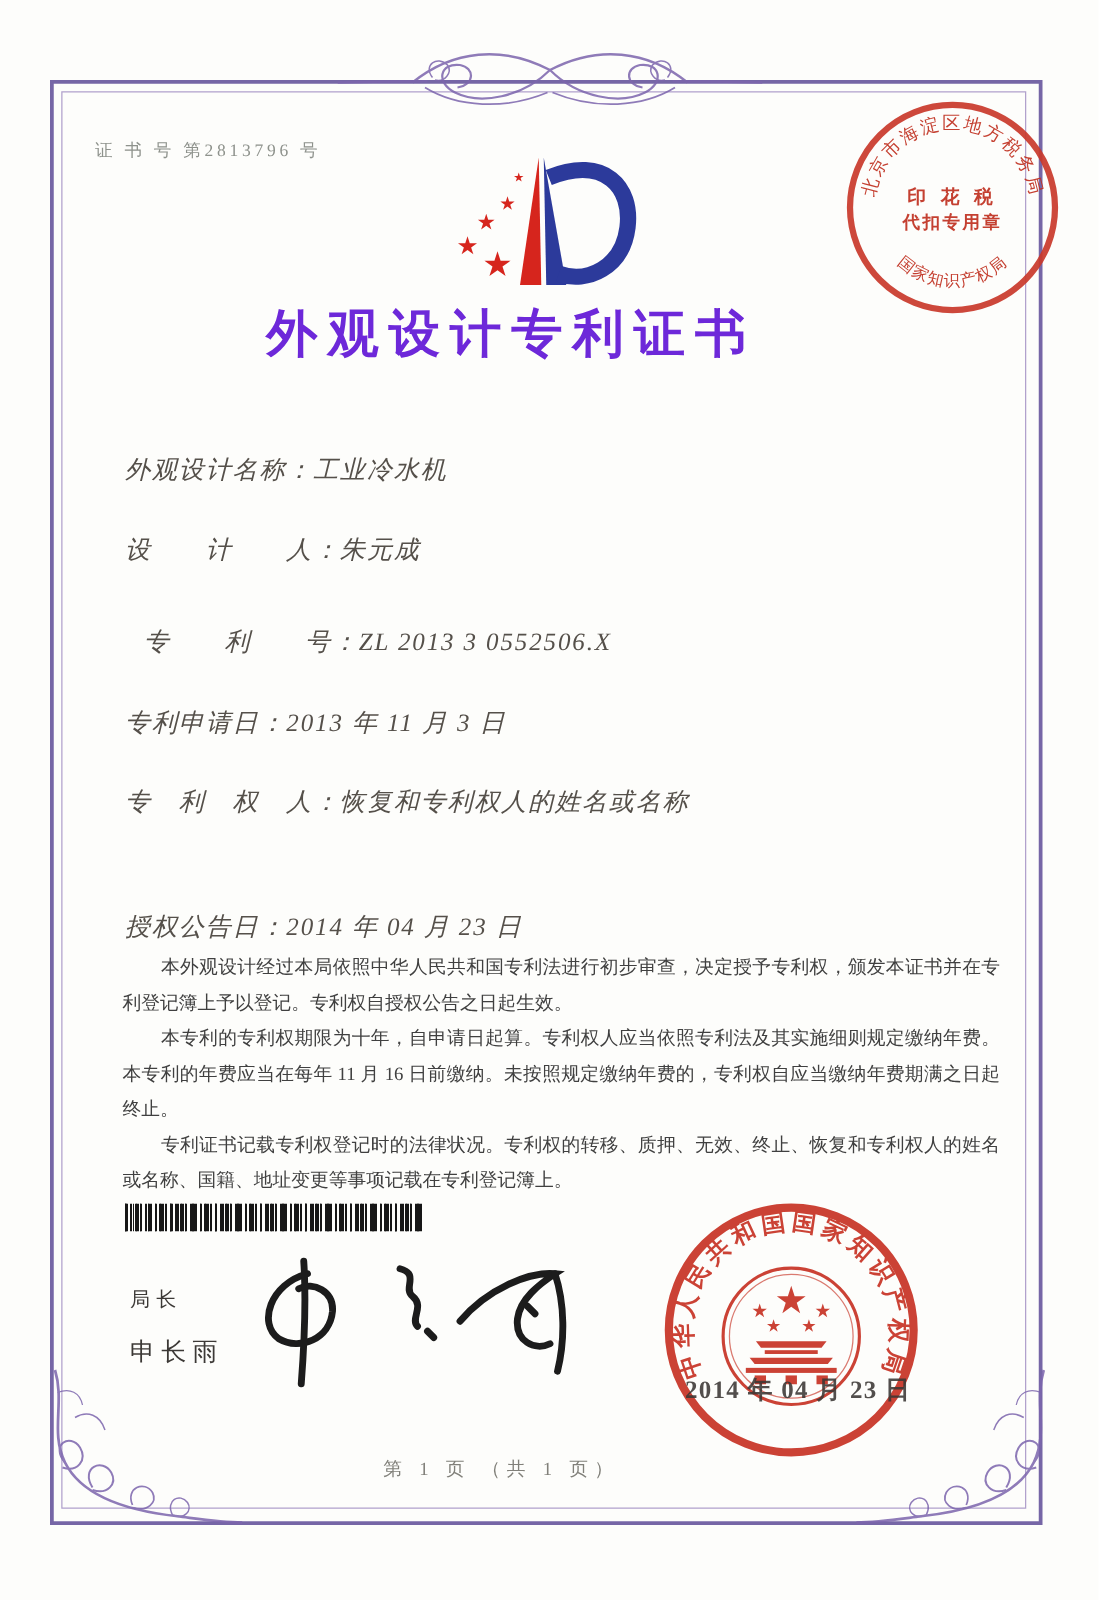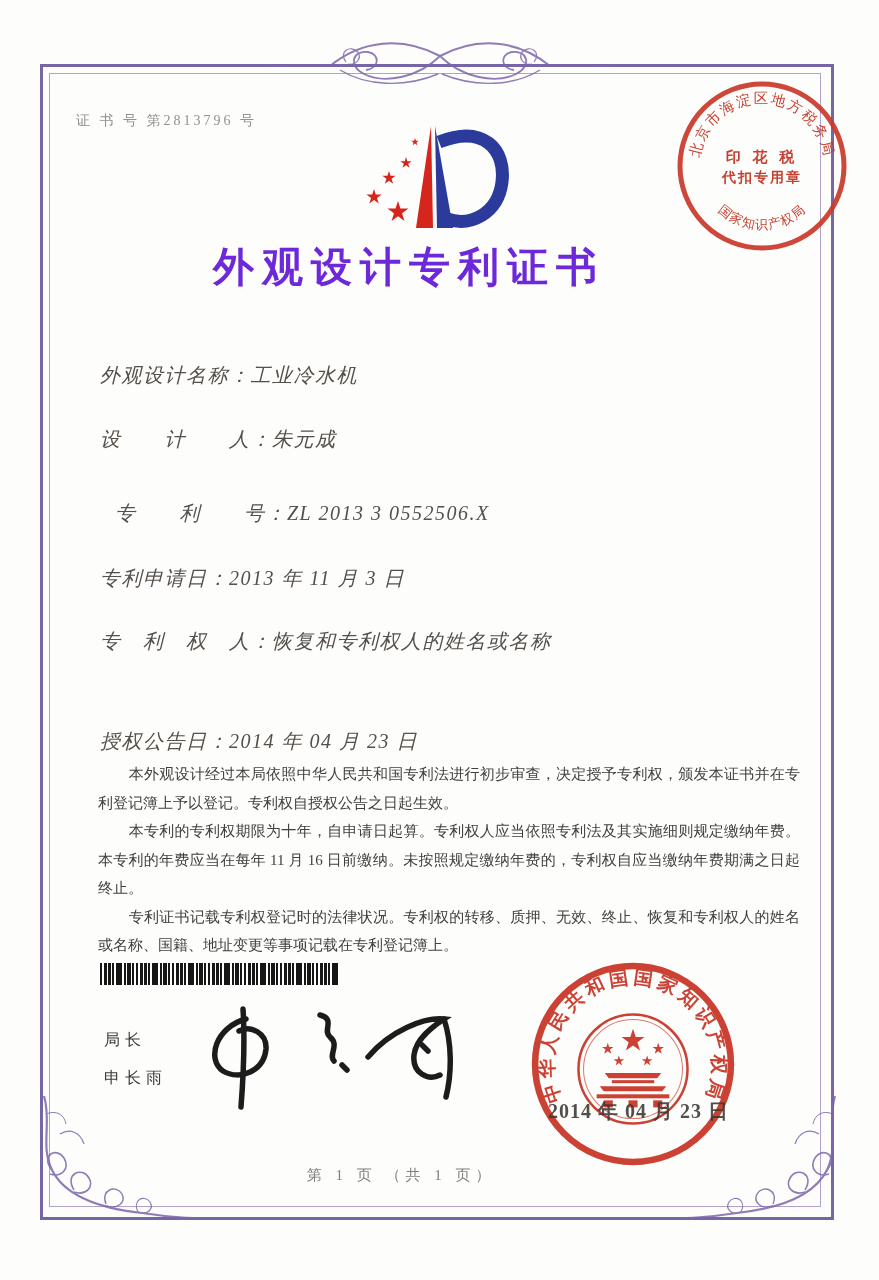--- a/index.html
+++ b/index.html
@@ -26,21 +26,21 @@
   .body-text{position:absolute;left:98px;top:732px;width:702px;font-size:15px;line-height:28.5px;color:#404040;text-align:justify;margin-top:28px;}
   .body-text p{margin:0;text-indent:2.05em;}
 
   .barcode{position:absolute;left:100px;top:963px;width:238px;height:22px;
     background-image:
       repeating-linear-gradient(90deg,#161616 0 2px,transparent 2px 4px),
       repeating-linear-gradient(90deg,#161616 0 1px,transparent 1px 6px),
       repeating-linear-gradient(90deg,#161616 0 2px,transparent 2px 9px);}
 
   .sig-title{position:absolute;left:104px;top:1030px;font-size:16px;color:#3c3936;letter-spacing:5px;}
-  .sig-name{position:absolute;left:104px;top:1068px;font-size:16px;color:#3c3936;letter-spacing:5px;}
+  .sig-name{position:absolute;left:104px;top:1068px;font-size:20px;color:#3c3936;letter-spacing:5px;}
   .sig-script{position:absolute;left:198px;top:1003px;width:290px;height:112px;}
 
   .seal-tax{position:absolute;left:674px;top:78px;width:176px;height:176px;opacity:.92;}
   .seal-office{position:absolute;left:527px;top:958px;width:212px;height:212px;opacity:.95;}
   .seal-date{position:absolute;left:548px;top:1098px;width:220px;font-size:20px;font-weight:600;color:#3b3734;letter-spacing:1px;z-index:3;opacity:.88;white-space:nowrap;}
 
   .footer{position:absolute;left:0;top:1166px;width:802px;text-align:center;font-size:15px;color:#81807a;letter-spacing:5px;}
 
   svg text{font-family:"Liberation Serif","DejaVu Serif",serif;}
 </style>

